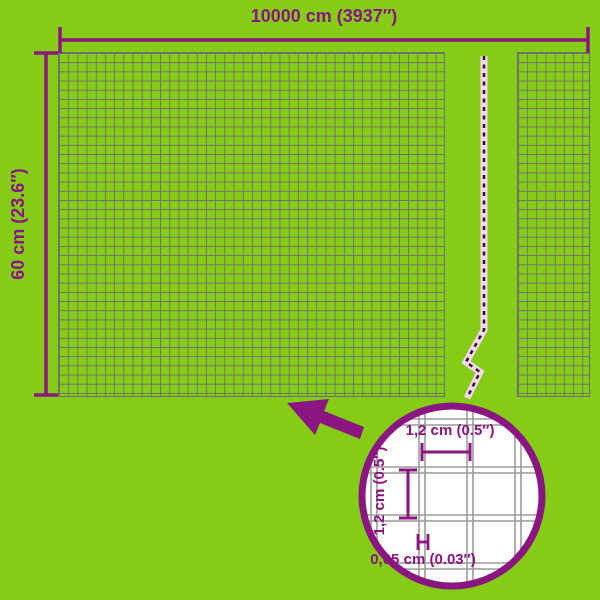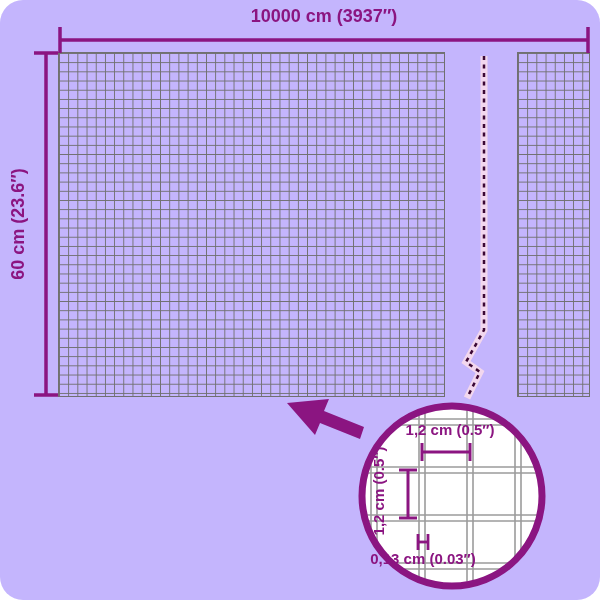--- a/index.html
+++ b/index.html
@@ -1,19 +1,18 @@
 <!DOCTYPE html>
 <html><head>
 <meta charset="utf-8">
 <style>
   html,body{margin:0;padding:0;background:#fff;}
   #stage{
-    position:relative;width:600px;height:600px;background:#c4b5fd;overflow:hidden;
+    position:relative;width:600px;height:600px;background:#84cc16;overflow:hidden;
     font-family:"Liberation Sans","DejaVu Sans",sans-serif;
-    border-radius:23px;
   }
   .grid{
     position:absolute;box-sizing:border-box;border:1px solid #707070;
     background-image:
       linear-gradient(to right,#707070 1px,transparent 1px),
       linear-gradient(to bottom,#707070 1px,transparent 1px);
     background-size:9.2px 9.2px;
   }
   #grid-main{left:58px;top:52px;width:387px;height:345px;}
   #grid-right{left:517px;top:52px;width:73px;height:345px;}
@@ -103,15 +102,15 @@
       </g>
 
       <circle cx="452" cy="496" r="90" fill="none" stroke-width="7" stroke="#8B1581"></circle>
     </g>
   </svg>
 
   <span class="plabel lbl-top">10000 cm (3937″)</span>
   <span class="plabel lbl-left">60 cm (23.6″)</span>
   <span class="plabel lbl-mw">1,2 cm (0.5″)</span>
   <span class="plabel lbl-mh">1,2 cm (0.5″)</span>
-  <span class="plabel lbl-wire">0,13 cm (0.03″)</span>
+  <span class="plabel lbl-wire">0,05 cm (0.03″)</span>
 
 </div>
 
 </body></html>

